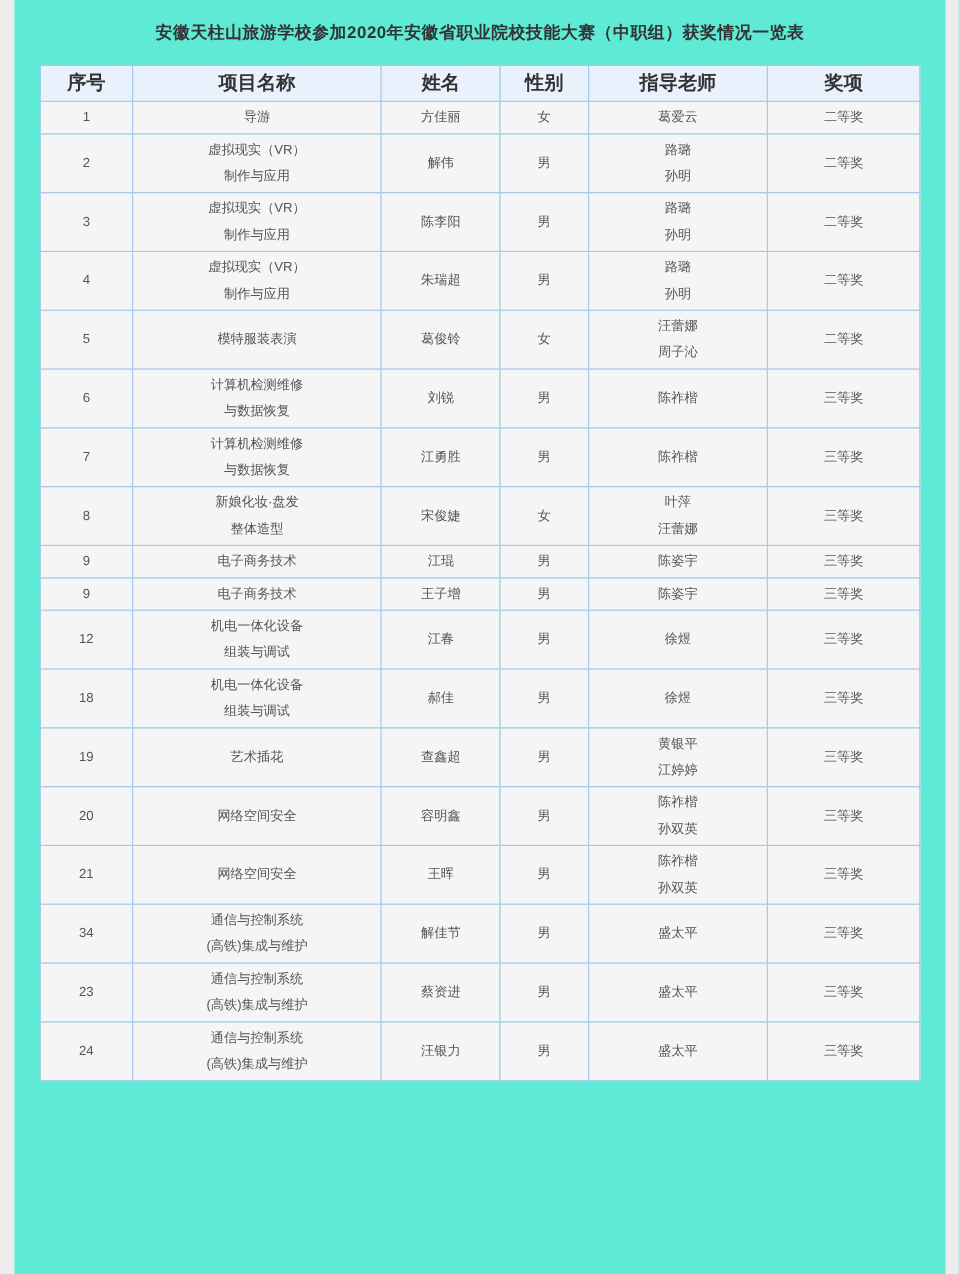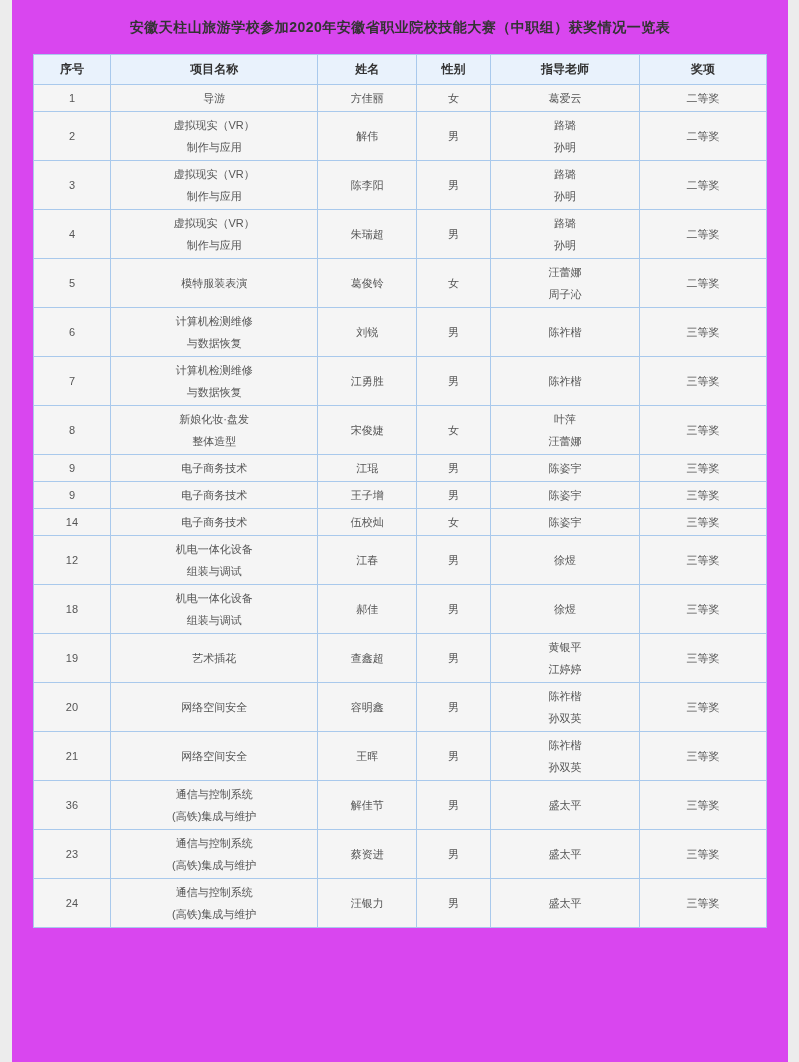--- a/index.html
+++ b/index.html
@@ -9,21 +9,21 @@
     font-family: "Liberation Sans", "DejaVu Sans", sans-serif;
     position: relative;
     overflow: hidden;
   }
   .page-card {
     position: absolute;
     left: 12px;
     right: 11px;
     top: 0;
     bottom: 0;
-    background: #d946ef;
+    background: #5eead4;
   }
   .page-title {
     padding-top: 19px;
     text-align: center;
     font-size: 14px;
     font-weight: bold;
     color: #333333;
     letter-spacing: 0.5px;
   }
   table.award-table {
@@ -39,21 +39,21 @@
     vertical-align: middle;
     font-size: 11px;
     color: #555555;
     padding: 2px 4px;
   }
   table.award-table th {
     background: #e9f2fc;
     color: #333333;
     font-weight: bold;
     height: 30px;
-    font-size: 12px;
+    font-size: 16px;
   }
   table.award-table td { background: #f5f5f5; }
   table.award-table td .line {
     line-height: 22px;
     white-space: nowrap;
   }
   
   col.c-no      { width: 10.5%; }
   col.c-project { width: 28.3%; }
   col.c-name    { width: 13.5%; }
@@ -293,40 +293,20 @@
           </td>
           <td>
             <div class="line">陈姿宇</div>
           </td>
           <td>
             <div class="line">三等奖</div>
           </td>
         </tr>
         <tr>
           <td>
-            <div class="line">14</div>
-          </td>
-          <td>
-            <div class="line">电子商务技术</div>
-          </td>
-          <td>
-            <div class="line">伍校灿</div>
-          </td>
-          <td>
-            <div class="line">女</div>
-          </td>
-          <td>
-            <div class="line">陈姿宇</div>
-          </td>
-          <td>
-            <div class="line">三等奖</div>
-          </td>
-        </tr>
-        <tr>
-          <td>
             <div class="line">12</div>
           </td>
           <td>
             <div class="line">机电一体化设备</div>
             <div class="line">组装与调试</div>
           </td>
           <td>
             <div class="line">江春</div>
           </td>
           <td>
@@ -418,21 +398,21 @@
           <td>
             <div class="line">陈祚楷</div>
             <div class="line">孙双英</div>
           </td>
           <td>
             <div class="line">三等奖</div>
           </td>
         </tr>
         <tr>
           <td>
-            <div class="line">36</div>
+            <div class="line">34</div>
           </td>
           <td>
             <div class="line">通信与控制系统</div>
             <div class="line">(高铁)集成与维护</div>
           </td>
           <td>
             <div class="line">解佳节</div>
           </td>
           <td>
             <div class="line">男</div>

